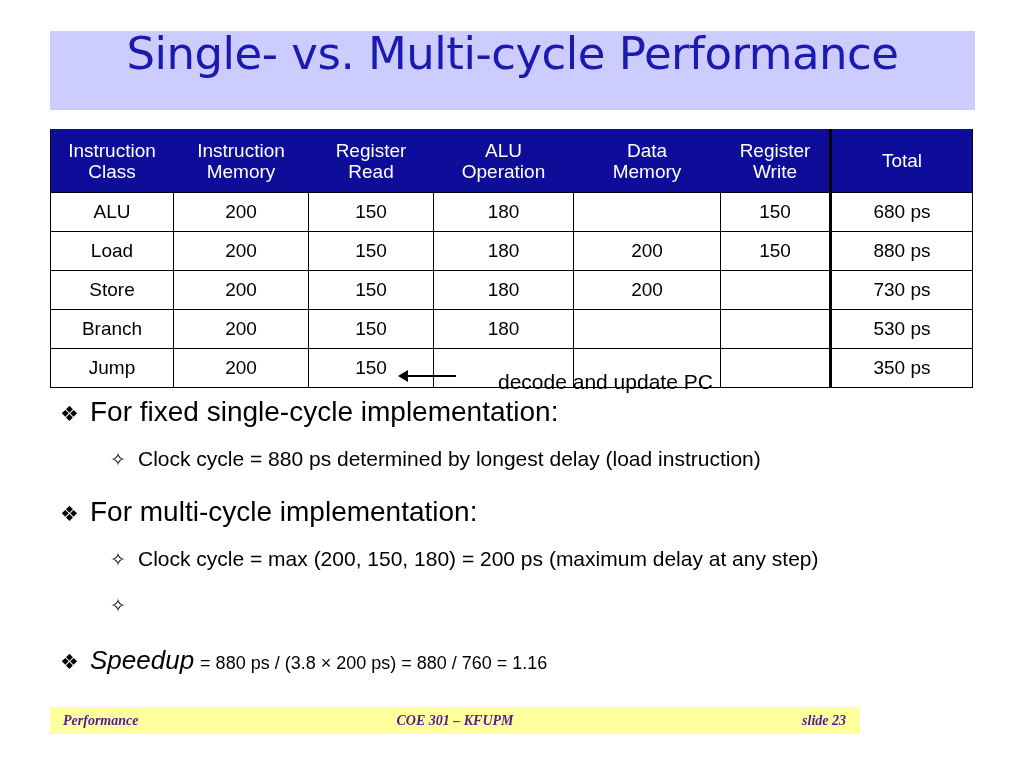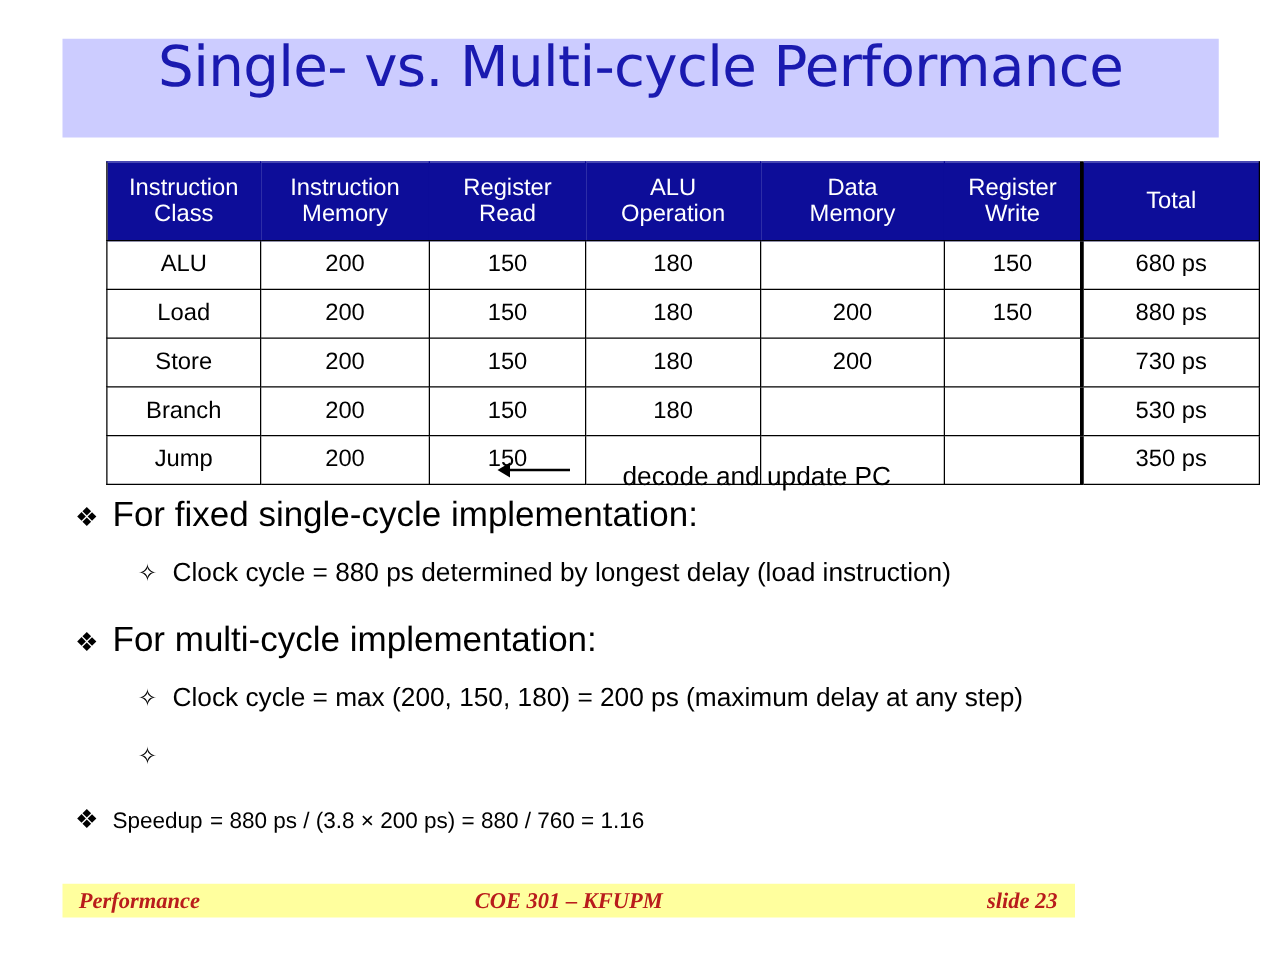--- a/index.html
+++ b/index.html
@@ -37,21 +37,20 @@
   }
 
   
   .perf-table {
     position: absolute;
     left: 50px;
     top: 129px;
     width: 922px;
     border-collapse: collapse;
     table-layout: fixed;
-    margin-left: 35px;
   }
   .perf-table th,
   .perf-table td {
     border: 1.5px solid #000000;
     text-align: center;
     vertical-align: middle;
     font-size: 19px;
     color: #000000;
     padding: 0;
   }
@@ -165,21 +164,22 @@
     width: 28px;
   }
   .bullet-label {
     font-size: 28px;
     white-space: nowrap;
   }
   .bullet.lvl2 .bullet-label {
     font-size: 21px;
   }
   .bullet.speedup .bullet-label {
-    font-size: 18px;
+    font-size: 26px;
+    font-style: italic;
   }
   .bullet.speedup .bullet-eq {
     font-size: 18px;
   }
   .bullet.speedup {
     height: 52px;
   }
   .bullet-eq {
     font-size: 21px;
     white-space: nowrap;
@@ -192,22 +192,22 @@
     left: 50px;
     top: 707px;
     width: 810px;
     height: 27px;
     background: #ffff9e;
     display: flex;
     align-items: center;
     font-family: "Liberation Serif", serif;
     font-style: italic;
     font-weight: bold;
-    font-size: 18px;
-    color: #b91c1c;
+    font-size: 14px;
+    color: #4c1d95;
   }
   .footer-left {
     position: absolute;
     left: 13px;
   }
   .footer-center {
     width: 100%;
     text-align: center;
   }
   .footer-right {

